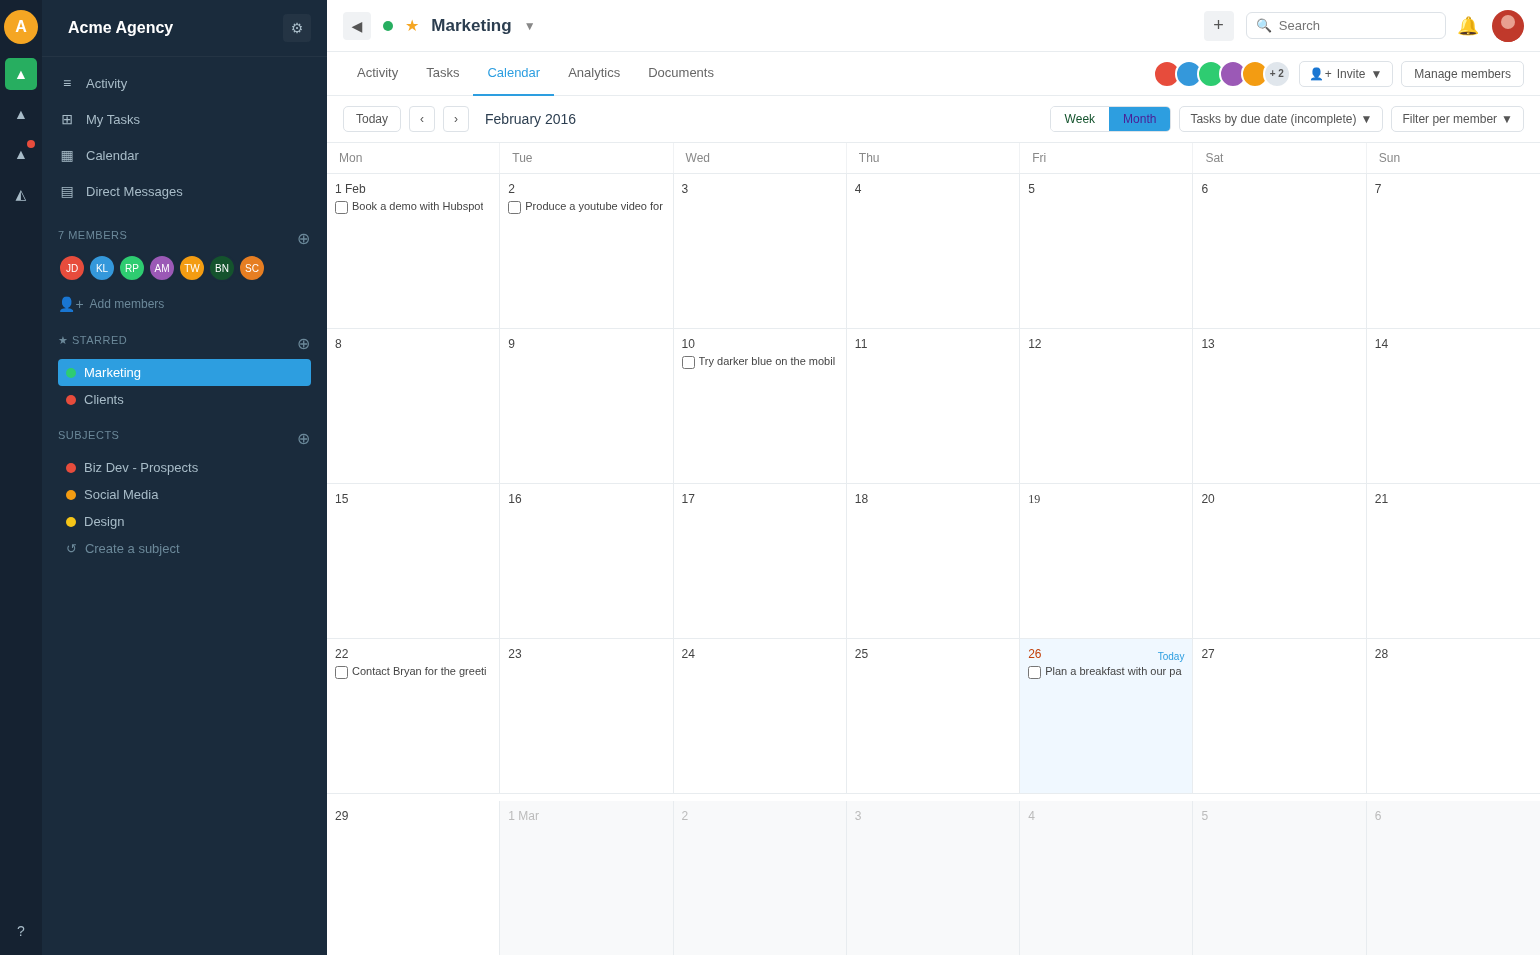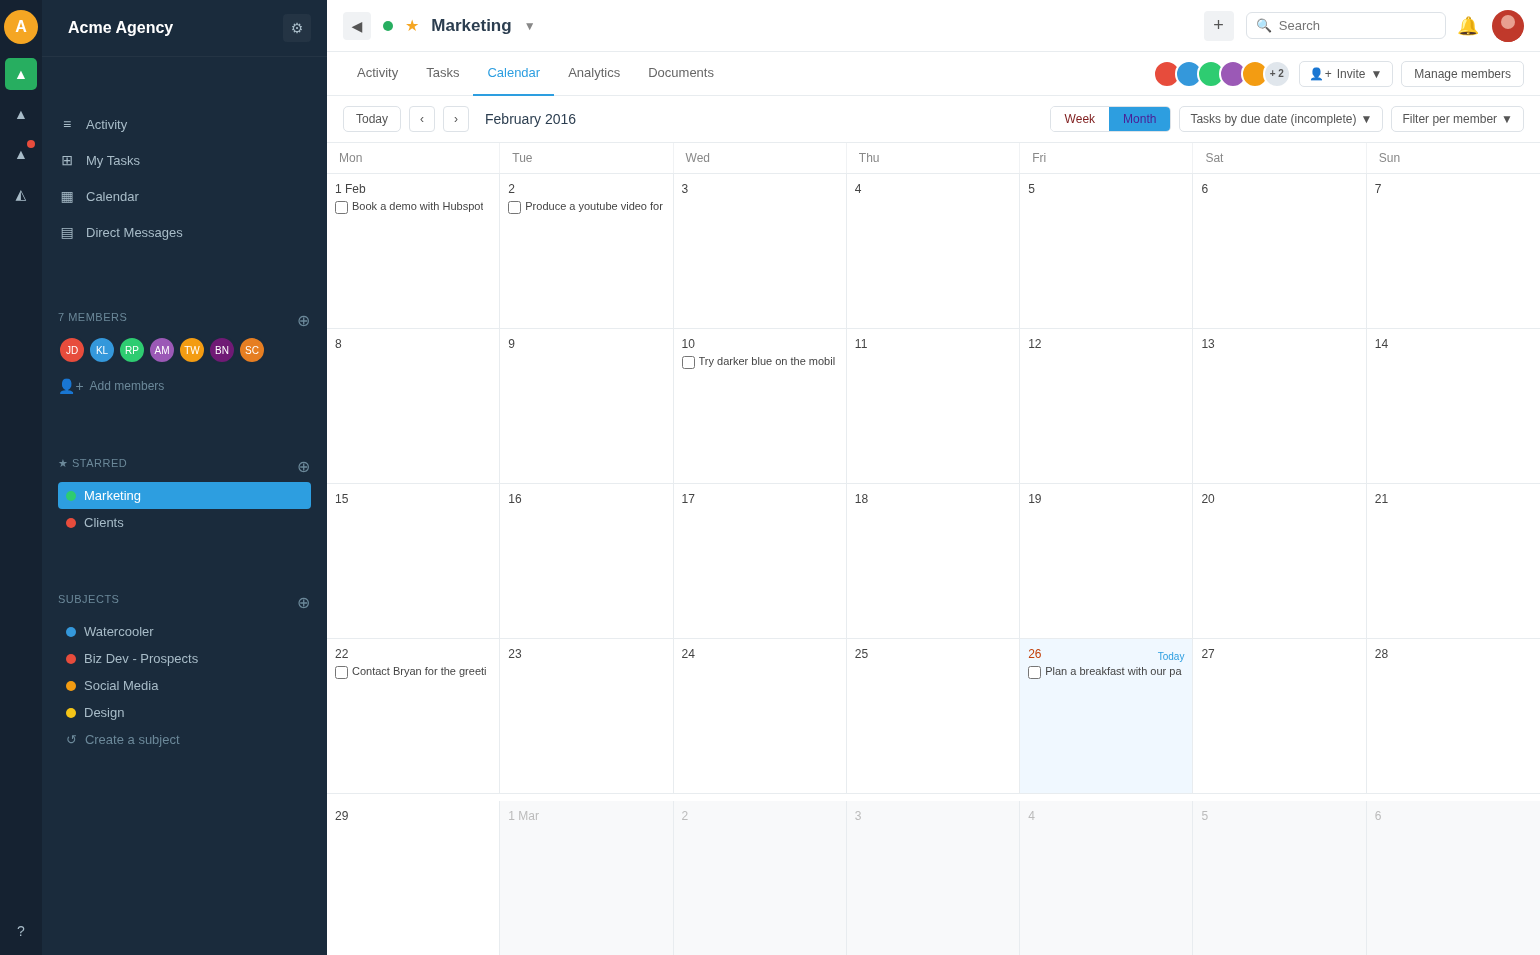--- a/index.html
+++ b/index.html
@@ -1,19 +1,19 @@
 <!DOCTYPE html>
 <html><head>
   <meta charset="utf-8">
   <style>
     * { box-sizing: border-box; margin: 0; padding: 0; }
     body { font-family: -apple-system, BlinkMacSystemFont, 'Segoe UI', sans-serif; font-size: 13px; display: flex; height: 955px; overflow: hidden; background: #fff; }
 
     
-    .sidebar { width: 285px; background: #1a2b3c; color: #a8bcc8; display: flex; flex-direction: column; height: 100%; flex-shrink: 0; gap: 41px; }
+    .sidebar { width: 285px; background: #1a2b3c; color: #a8bcc8; display: flex; flex-direction: column; height: 100%; flex-shrink: 0; }
     .sidebar-header { padding: 14px 16px; display: flex; align-items: center; justify-content: space-between; border-bottom: 1px solid #243444; }
     .sidebar-title { color: #fff; font-size: 16px; font-weight: 600; margin-left: 10px; flex: 1; }
     .gear-icon { width: 28px; height: 28px; background: #243444; border-radius: 4px; display: flex; align-items: center; justify-content: center; color: #a8bcc8; cursor: pointer; font-size: 14px; }
 
     .sidebar-nav { padding: 8px 0; }
     .sidebar-nav-item { display: flex; align-items: center; padding: 9px 16px; cursor: pointer; color: #a8bcc8; font-size: 13px; gap: 10px; }
     .sidebar-nav-item .nav-icon { width: 18px; height: 18px; display: flex; align-items: center; justify-content: center; font-size: 14px; }
     .sidebar-section { padding: 12px 16px 4px; }
     .sidebar-section-header { display: flex; align-items: flex-start; justify-content: space-between; color: #6b8899; font-size: 11px; font-weight: 400; text-transform: uppercase; letter-spacing: 0.5px; margin-bottom: 6px; }
     .sidebar-section-add { cursor: pointer; color: #6b8899; font-size: 16px; }
@@ -60,21 +60,21 @@
     .invite-btn { display: flex; align-items: center; gap: 5px; border: 1px solid #dde2e7; border-radius: 5px; padding: 5px 10px; font-size: 12px; color: #555; cursor: pointer; }
     .manage-btn { border: 1px solid #dde2e7; border-radius: 5px; padding: 5px 12px; font-size: 12px; color: #555; cursor: pointer; }
 
     
     .cal-toolbar { display: flex; align-items: center; padding: 10px 16px; gap: 8px; border-bottom: 1px solid #e8ecef; flex-shrink: 0; }
     .today-btn { border: 1px solid #dde2e7; border-radius: 5px; padding: 5px 12px; font-size: 12px; color: #555; cursor: pointer; background: #fff; }
     .nav-btn { width: 26px; height: 26px; border: 1px solid #dde2e7; border-radius: 4px; display: flex; align-items: center; justify-content: center; cursor: pointer; color: #555; font-size: 12px; background: #fff; }
     .month-label { font-size: 14px; color: #2c3e50; font-weight: 500; padding: 0 8px; }
     .cal-toolbar-spacer { flex: 1; }
     .view-toggle { display: flex; border: 1px solid #dde2e7; border-radius: 5px; overflow: hidden; }
-    .view-btn { padding: 5px 14px; font-size: 12px; color: #7f1d1d; cursor: pointer; background: #fff; border: none; }
+    .view-btn { padding: 5px 14px; font-size: 12px; color: #14532d; cursor: pointer; background: #fff; border: none; }
     .view-btn.active { background: #2d9ee0; color: #4c1d95; }
     .filter-btn { border: 1px solid #dde2e7; border-radius: 5px; padding: 5px 10px; font-size: 12px; color: #555; cursor: pointer; background: #fff; display: flex; align-items: center; gap: 4px; }
 
     
     .calendar { flex: 1; overflow-y: auto; display: flex; flex-direction: column; }
     .cal-header { display: grid; grid-template-columns: repeat(7, 1fr); border-bottom: 1px solid #e8ecef; flex-shrink: 0; }
     .cal-day-header { padding: 8px 12px; font-size: 12px; color: #888; font-weight: 500; border-right: 1px solid #f0f2f4; }
     .cal-day-header:last-child { border-right: none; }
     .cal-body { flex: 1; display: flex; flex-direction: column; }
     .cal-week { display: grid; grid-template-columns: repeat(7, 1fr); flex: 1; border-bottom: 1px solid #e8ecef; min-height: 110px; }
@@ -136,21 +136,21 @@
     <div class="sidebar-section-header">
       <span>7 MEMBERS</span>
       <span class="sidebar-section-add">⊕</span>
     </div>
     <div class="members-row">
       <div class="avatar" style="background:#e74c3c;">JD</div>
       <div class="avatar" style="background:#3498db;">KL</div>
       <div class="avatar" style="background:#2ecc71;">RP</div>
       <div class="avatar" style="background:#9b59b6;">AM</div>
       <div class="avatar" style="background:#f39c12;">TW</div>
-      <div class="avatar" style="background:#701a75;">BN</div>
+      <div class="avatar" style="background:#14532d;">BN</div>
       <div class="avatar" style="background:#e67e22;">SC</div>
     </div>
     <div class="add-members">
       <span style="font-size:14px;">👤+</span>
       <span>Add members</span>
     </div>
   </div>
 
   <div class="sidebar-section">
     <div class="sidebar-section-header">
@@ -164,24 +164,20 @@
     <div class="starred-item">
       <span class="starred-dot" style="background:#e74c3c;"></span>
       <span>Clients</span>
     </div>
   </div>
 
   <div class="sidebar-section">
     <div class="sidebar-section-header">
       <span>SUBJECTS</span>
       <span class="sidebar-section-add">⊕</span>
-    </div>
-    <div class="subject-item">
-      <span class="subject-dot" style="background:#3498db;"></span>
-      <span>Watercooler</span>
     </div>
     <div class="subject-item">
       <span class="subject-dot" style="background:#e74c3c;"></span>
       <span>Biz Dev - Prospects</span>
     </div>
     <div class="subject-item">
       <span class="subject-dot" style="background:#f39c12;"></span>
       <span>Social Media</span>
     </div>
     <div class="subject-item">
@@ -386,21 +382,21 @@
             <div style="display: flex; justify-content: space-between; align-items: center;">
               <span class="day-num">17</span>
             </div>
           </div>
           <div class="cal-cell">
             <div style="display: flex; justify-content: space-between; align-items: center;">
               <span class="day-num">18</span>
             </div>
           </div>
           <div class="cal-cell">
-            <div style="display: flex; justify-content: space-between; align-items: center;">
+            <div style="display: flex; justify-content: space-between; align-items: center; font-family: Liberation Serif, serif;">
               <span class="day-num">19</span>
             </div>
           </div>
           <div class="cal-cell">
             <div style="display: flex; justify-content: space-between; align-items: center;">
               <span class="day-num">20</span>
             </div>
           </div>
           <div class="cal-cell">
             <div style="display: flex; justify-content: space-between; align-items: center;">

